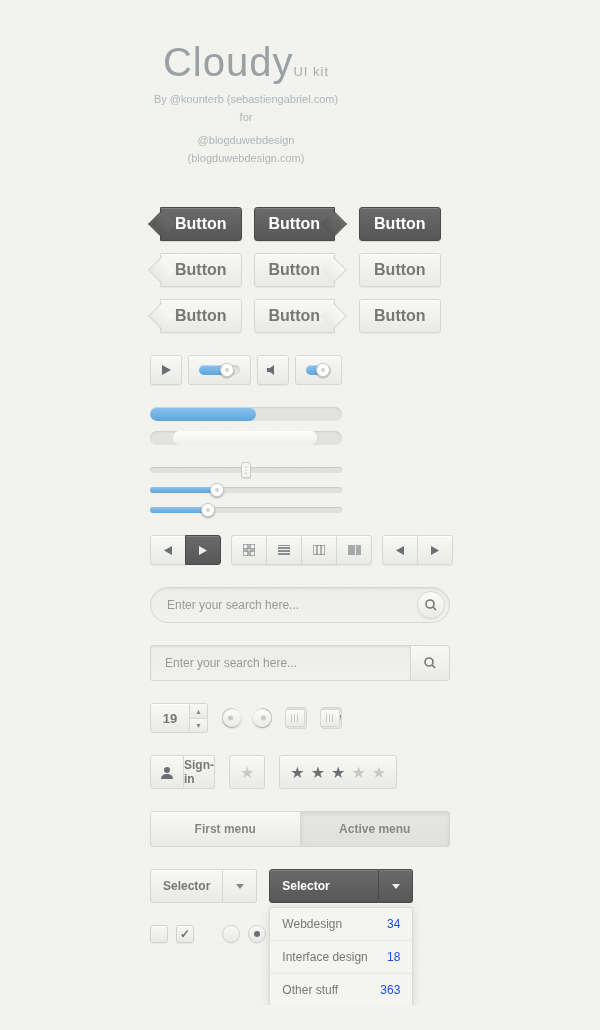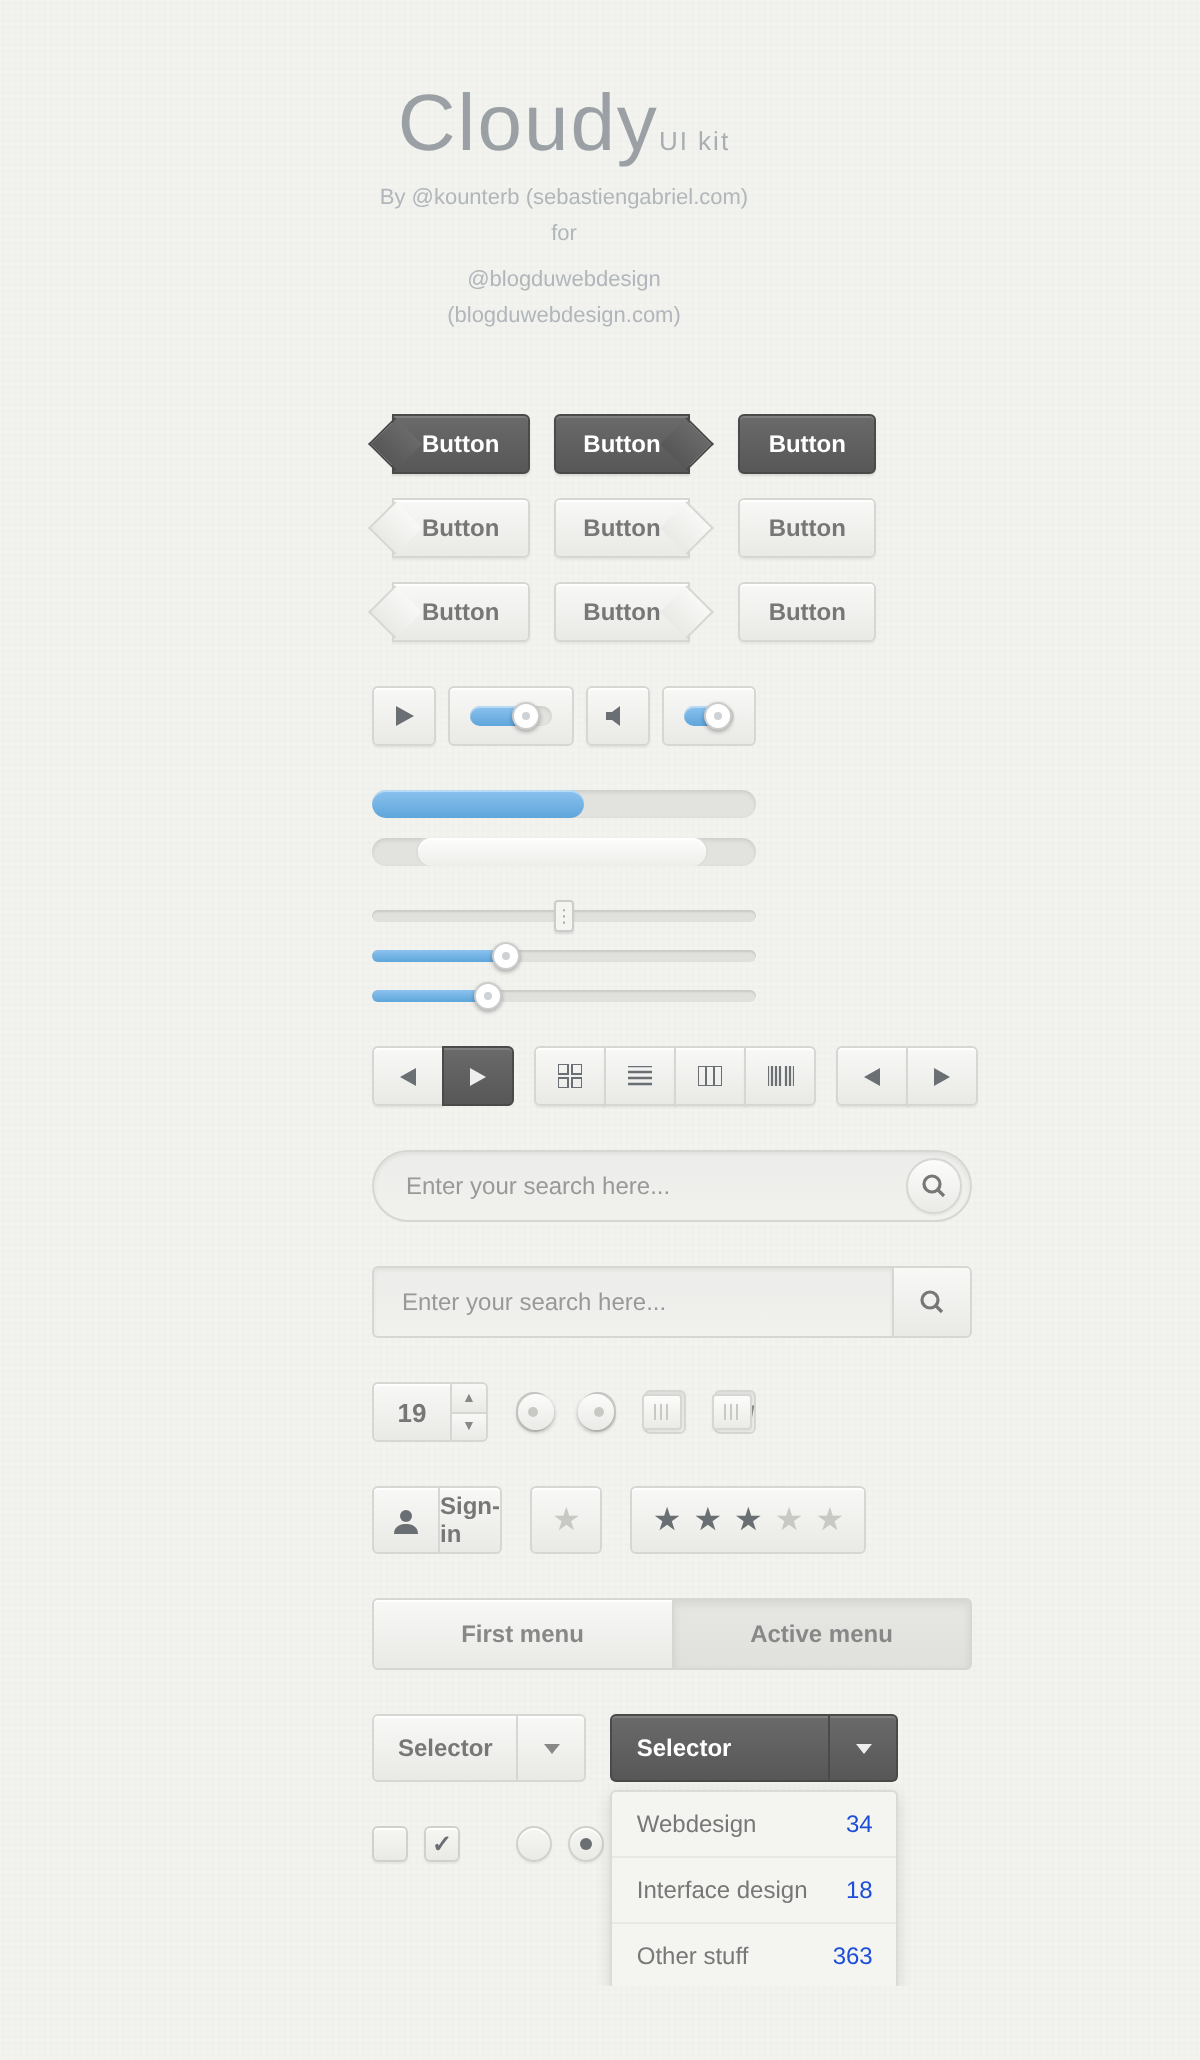--- a/index.html
+++ b/index.html
@@ -6,36 +6,36 @@
 body {
   font-family: "Helvetica Neue", Arial, sans-serif;
   background: #f2f2ef;
   background-image: radial-gradient(circle, rgba(0,0,0,0.01) 1px, transparent 1px);
   background-size: 3px 3px;
   width: 600px;
   margin: 0 auto;
   color: #666;
   font-size: 13px;
 }
-.wrap { padding: 40px 150px 40px 150px; width: 492px; margin-left: 36px; }
+.wrap { padding: 40px 150px 40px 150px; width: 492px; }
 .header { text-align: center; margin-bottom: 40px; }
 .title { font-size: 40px; font-weight: 300; color: #9aa0a4; letter-spacing: 1px; }
 .title .sub { font-size: 13px; color: #a8aeb2; }
 .byline { font-size: 11px; color: #b0b6ba; line-height: 1.6; margin-top: 6px; }
 
 .row { display: flex; gap: 12px; margin-bottom: 12px; align-items: center; }
 .section { margin-bottom: 22px; }
 
 
 .btn {
   background: linear-gradient(#f8f8f6, #e9e9e6);
   border: 1px solid #d6d6d2;
   border-radius: 3px;
   padding: 7px 14px;
-  font-size: 12px;
+  font-size: 16px;
   font-weight: bold;
   color: #777;
   box-shadow: inset 0 1px 0 #fff, 0 1px 1px rgba(0,0,0,0.05);
   cursor: pointer;
   position: relative;
   text-align: center;
 }
 .btn.dark {
   background: linear-gradient(#6a6a6a, #575757);
   border-color: #4a4a4a;

